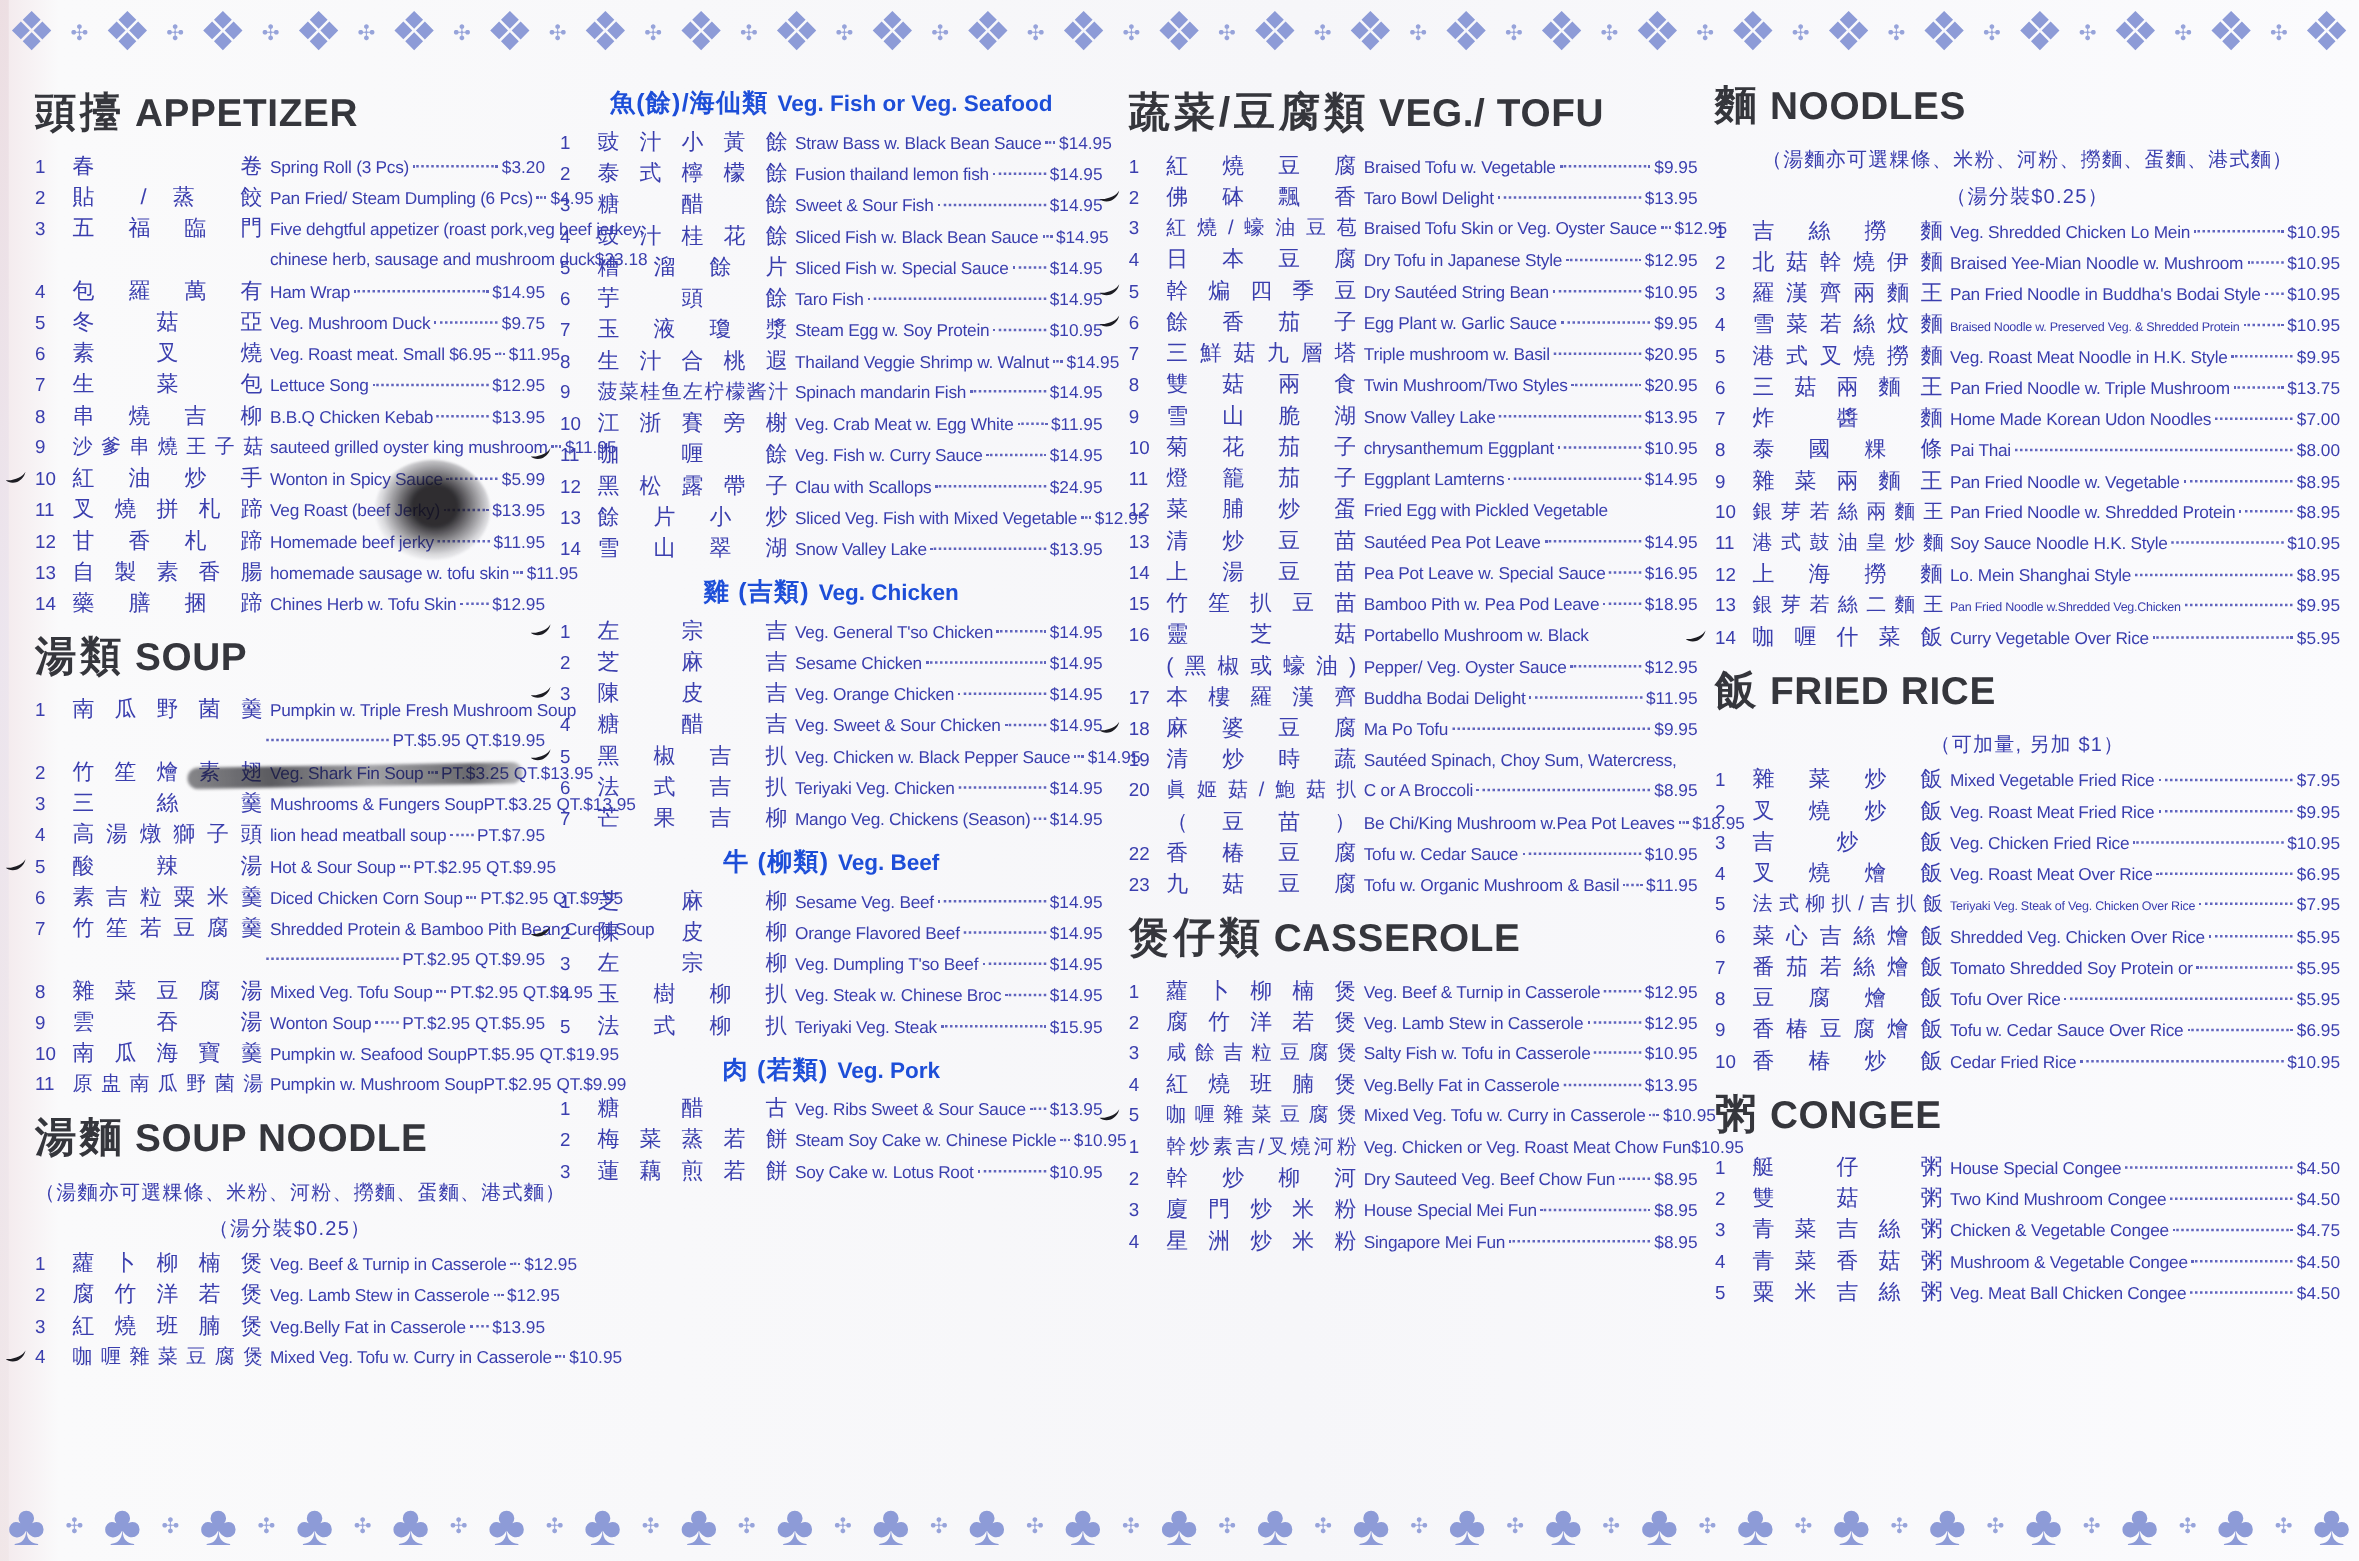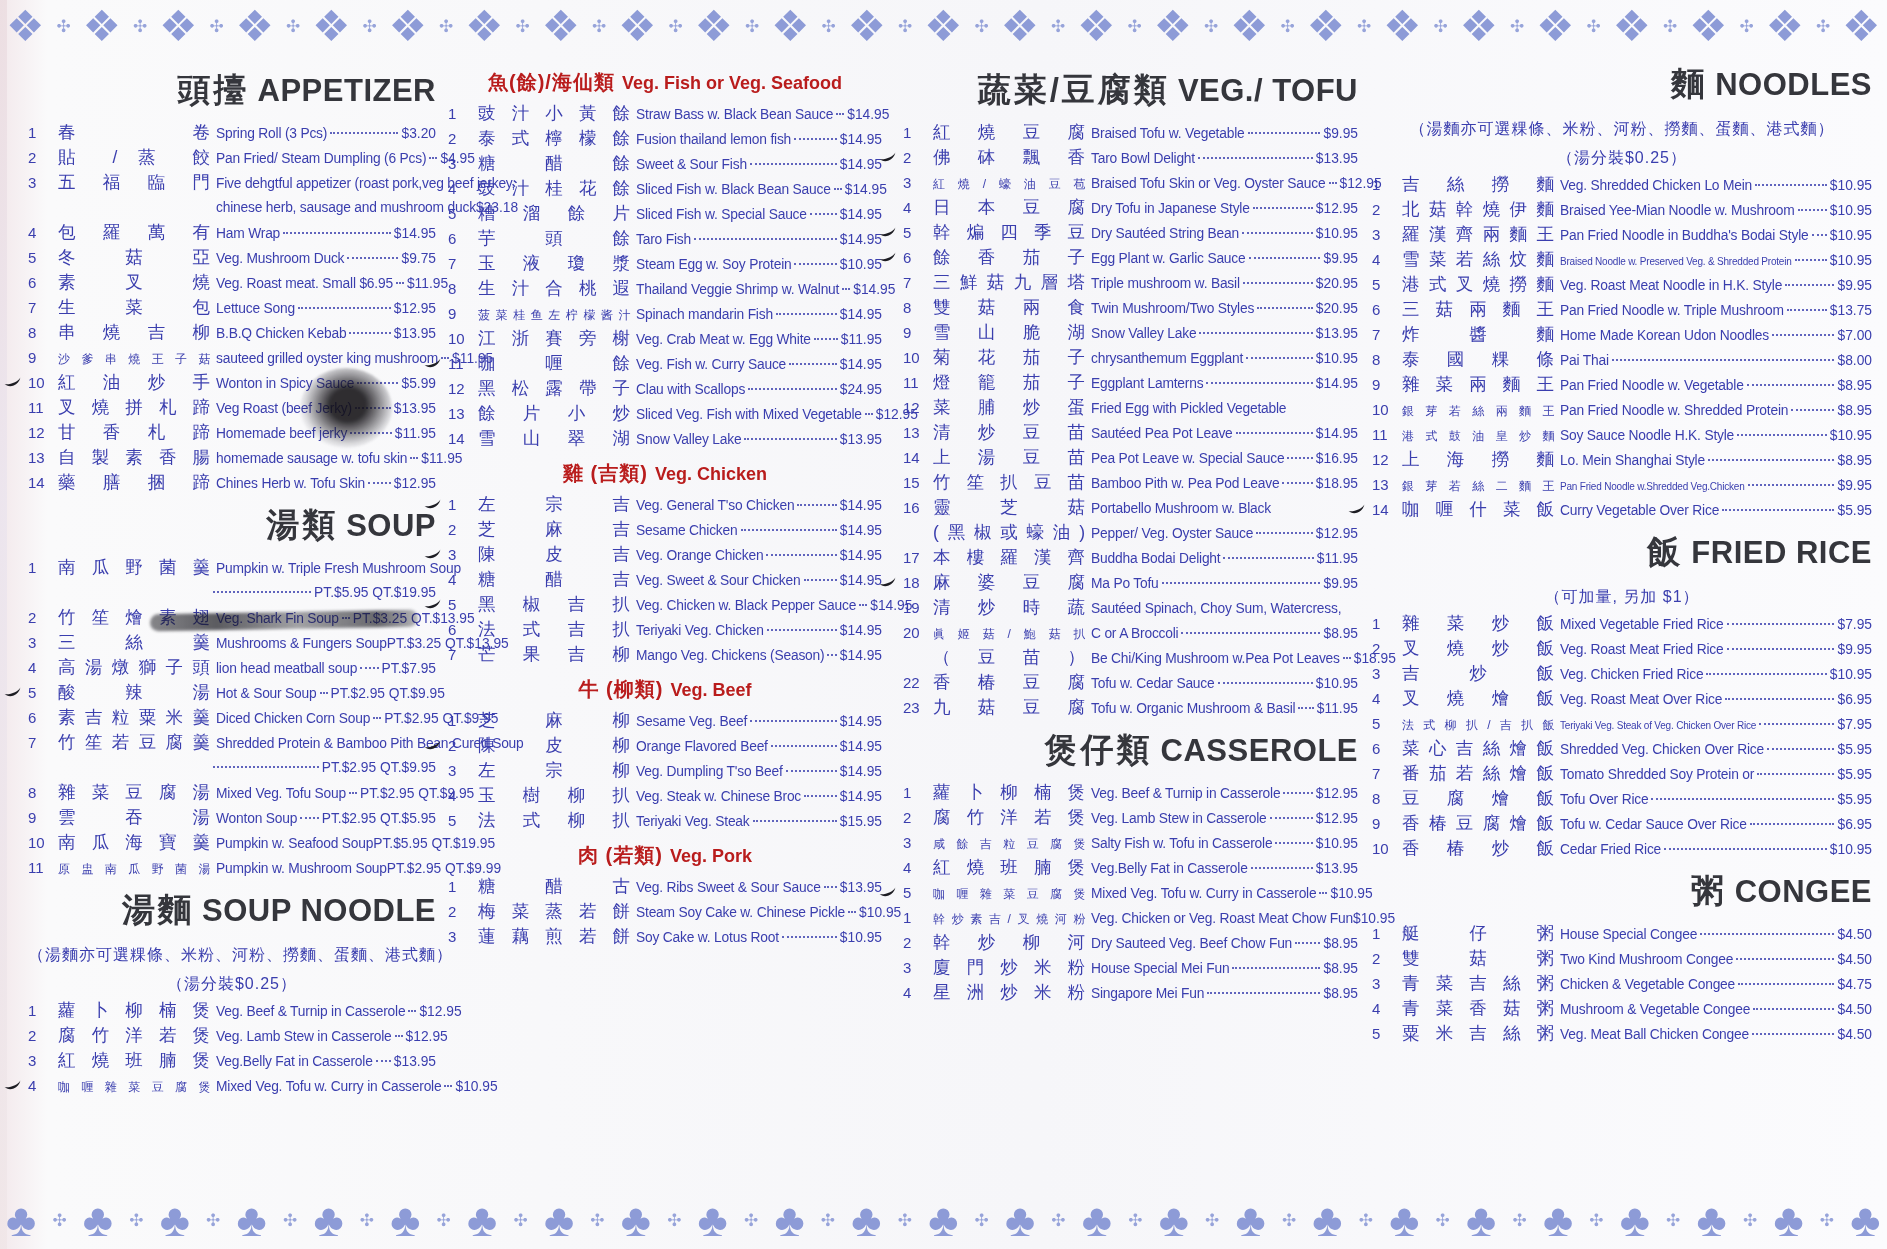--- a/index.html
+++ b/index.html
@@ -24,31 +24,31 @@
   .band-top{top:0;height:52px;}
   .band-bottom{bottom:0;height:58px;}
   .motif-lg{font-size:43px;line-height:1;}
   .motif-sm{font-size:17px;line-height:1;opacity:.9;}
   .band-bottom .motif-lg{font-size:46px;}
   .col{position:absolute;}
   .col1{left:28px;top:60px;width:408px;}
   .col2{left:448px;top:60px;width:434px;}
   .col3{left:903px;top:60px;width:455px;}
   .col4{left:1372px;top:54px;width:500px;}
-  .h1{text-align:right;margin:8px 0 7px;color:var(--ink);white-space:nowrap;}
+  .h1{text-align:left;margin:8px 0 7px;color:var(--ink);white-space:nowrap;}
   .h1-zh{font-size:33px;font-weight:700;letter-spacing:3px;}
   .h1-en{font-size:31px;font-weight:700;letter-spacing:.5px;margin-left:8px;}
-  .h2{text-align:center;margin:9px 0 5px;color:#b91c1c;white-space:nowrap;}
+  .h2{text-align:center;margin:9px 0 5px;color:#1d4ed8;white-space:nowrap;}
   .h2-zh{font-size:20px;font-weight:700;letter-spacing:1px;}
   .h2-en{font-size:18px;font-weight:700;margin-left:7px;}
   .note{text-align:center;font-size:16px;letter-spacing:1px;height:29px;line-height:29px;color:var(--blue);white-space:nowrap;}
   .item{display:flex;align-items:baseline;height:25px;line-height:25px;position:relative;white-space:nowrap;}
   .num{flex:none;width:30px;font-size:15px;}
   .zh{flex:none;width:152px;font-size:17.5px;font-weight:500;text-align:justify;text-align-last:justify;white-space:nowrap;overflow:visible;}
-  .zh.small{font-size:12px;letter-spacing:-.5px;}
+  .zh.small{font-size:16px;letter-spacing:-.5px;}
   .en{flex:none;font-size:13.8px;letter-spacing:-.2px;padding-left:6px;}
   .en.small{font-size:10px;}
   .dots{flex:1;min-width:8px;margin:0 3px;border-bottom:2px dotted rgba(58,62,174,.8);transform:translateY(-4px);}
   .price{flex:none;font-size:13.8px;}
   .sp30{flex:none;width:30px;}
   .sp182{flex:none;width:182px;}
   .chili{position:absolute;left:-24px;top:7px;width:17px;height:11px;}
   .chili svg{display:block;}
   .smudge{position:absolute;pointer-events:none;}
   .smudge-blob{

